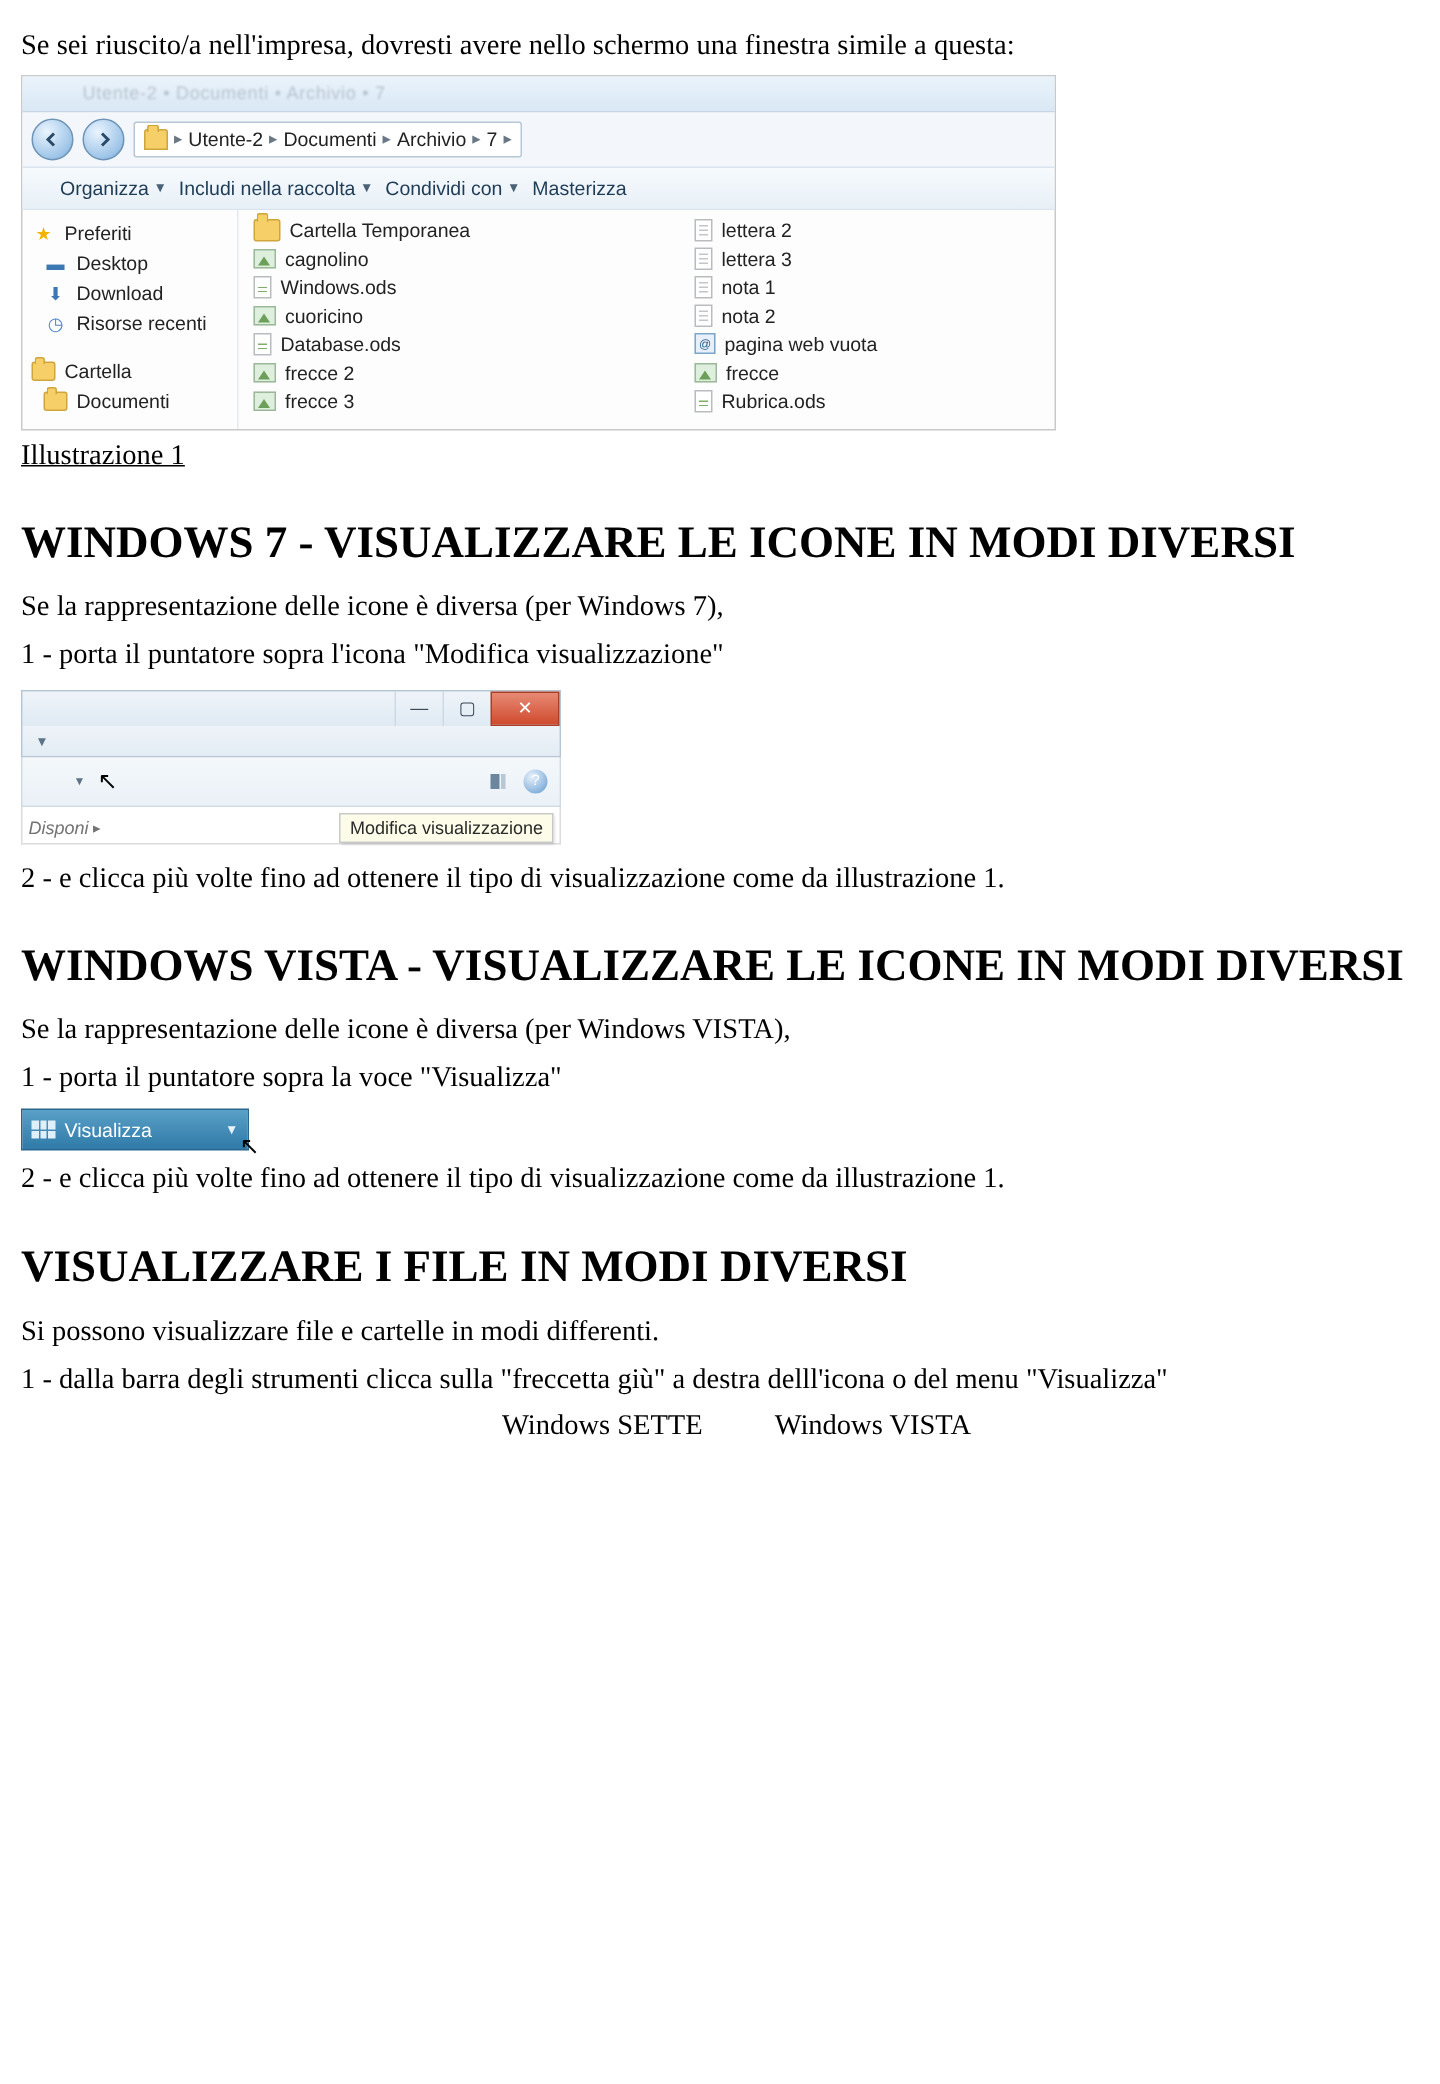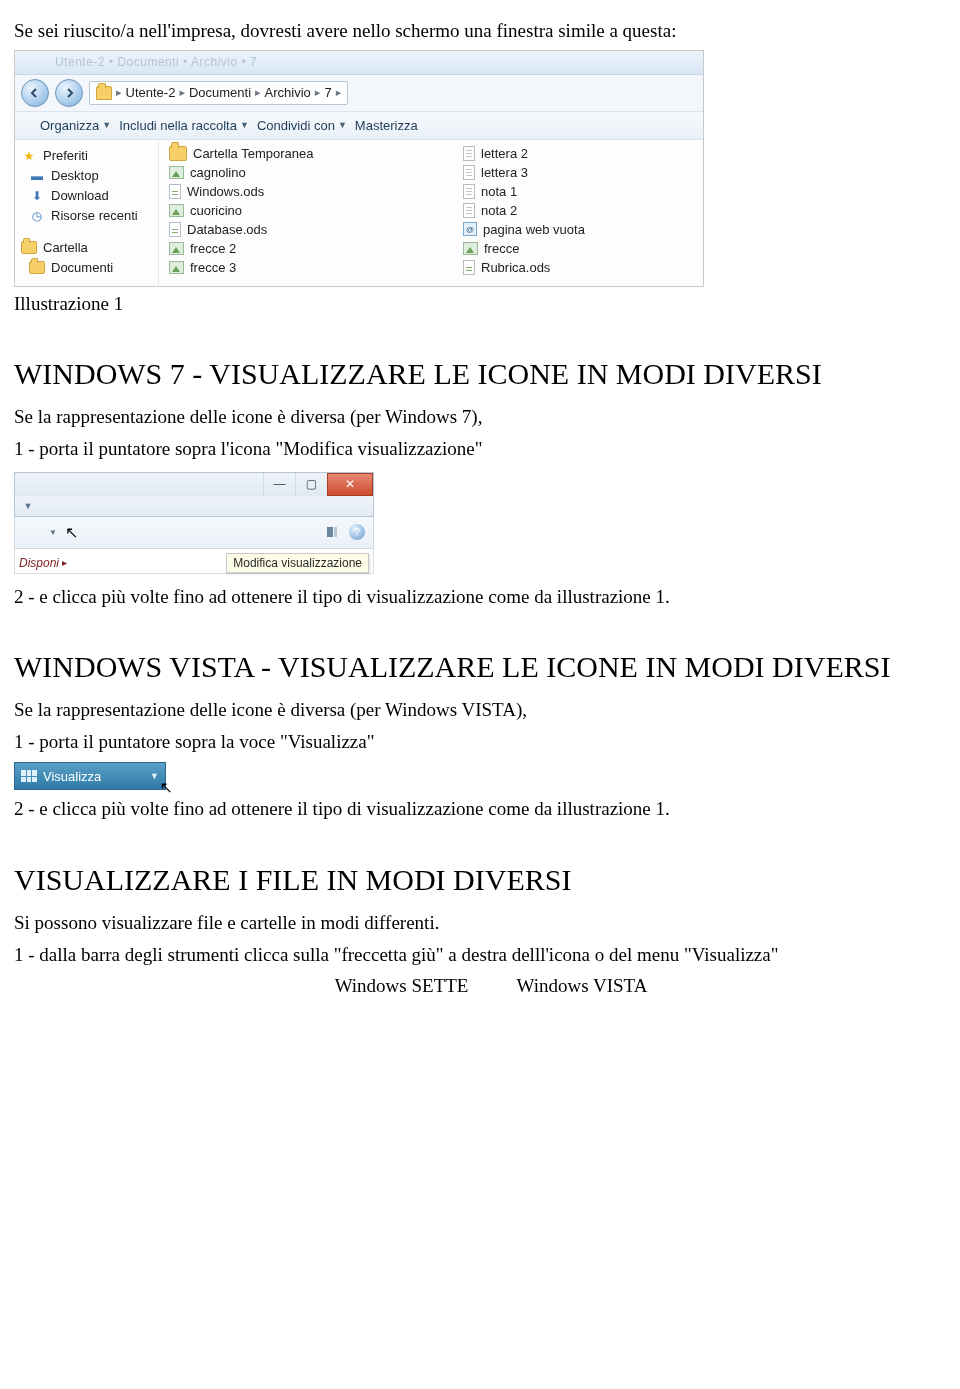--- a/index.html
+++ b/index.html
@@ -5,23 +5,23 @@
   * { box-sizing: border-box; margin: 0; padding: 0; }
   body {
     font-family: "Times New Roman", Times, serif;
     font-size: 19px;
     color: #000;
     background: #fff;
     padding: 12px 14px 30px 14px;
     width: 960px;
   }
   p { margin: 6px 0; line-height: 1.35; }
-  h1.section { font-size: 30px; font-weight: normal; margin: 40px 0 12px 0; line-height: 1.2; }
+  h1.section { font-size: 30px; font-weight: bold; margin: 28px 0 12px 0; line-height: 1.2; }
   .italic { }
-  .caption { margin-top: 4px; }
+  .caption { margin-top: 4px; text-decoration: underline; }
 
   
   .shot1 { width: 690px; border: 1px solid #c9c9c9; background: #fdfdfd; margin: 6px 0 4px 0; font-family: "Segoe UI", Tahoma, sans-serif; font-size: 13px; color: #222; }
   .shot1 .titlebar { height: 24px; background: linear-gradient(#eaf3fb,#d9e8f5); border-bottom: 1px solid #c7d6e2; display:flex; align-items:center; }
   .shot1 .titlebar .blur { margin-left: 40px; color: #b8c4cf; font-size: 12px; letter-spacing: 0.5px; filter: blur(0.6px); }
   .shot1 .navrow { display:flex; align-items:center; padding: 4px 6px; gap:6px; background:#f3f7fb; border-bottom:1px solid #d9e4ee; }
   .navbtn { width:28px; height:28px; border-radius:50%; background: radial-gradient(circle at 35% 30%, #eaf4fe, #9fc5e8 70%, #6ea3d2); border:1px solid #6e94b6; display:flex; align-items:center; justify-content:center; color:#2a4a66; }
   .addr { flex:0 0 auto; display:flex; align-items:center; gap:4px; border:1px solid #b8c7d6; background:#fff; padding:2px 6px; border-radius:2px; height:24px; }
   .addr .folder { width:16px; height:14px; background:#f7cf69; border:1px solid #cfa63c; border-radius:2px 2px 0 0; position:relative; }
   .addr .folder::before{content:"";position:absolute;top:-4px;left:1px;width:6px;height:4px;background:#f7cf69;border:1px solid #cfa63c;border-bottom:none;border-radius:2px 2px 0 0;}
@@ -63,21 +63,21 @@
   .searchbox { flex:1; border:1px solid #b9c6d2; background:#fff; height:22px; display:flex; align-items:center; padding:0 6px; color:#7d8a95; font-style:italic; justify-content:space-between; border-radius:2px; }
   .magnifier{ font-style:normal; color:#3e6fa1; }
   .shot2 .iconsrow { display:flex; align-items:center; gap:12px; padding:6px 8px; background: linear-gradient(#f4f8fb,#eaf1f7); border:1px solid #cdd9e3; border-top:none; }
   .iconsrow .thumbs{ display:flex; gap:1px; }
   .iconsrow .thumbs span{ width:4px; height:4px; background:#6b87a0; }
   .iconsrow .thgrid{ display:grid; grid-template-columns:repeat(3,4px); grid-auto-rows:4px; gap:1px; }
   .iconsrow .helpq{ width:16px; height:16px; border-radius:50%; background: radial-gradient(circle at 35% 30%, #e7f1fb,#8ab4dd 70%, #5d92c2); color:#fff; font-size:10px; display:flex; align-items:center; justify-content:center; }
   .iconsrow .smallcaret{ font-size:8px; color:#5c7388; }
   .cursor2{ font-size:16px; color:#000; margin-left:-4px; }
   .shot2 .row3 { display:flex; align-items:center; justify-content:space-between; padding:4px 4px 0 4px; border:1px solid #dcdcdc; border-top:none; background:#fff; font-size:12px; }
-  .row3 .left { color:#7f1d1d; font-style:italic; display:flex; align-items:center; gap:3px; }
+  .row3 .left { color:#737373; font-style:italic; display:flex; align-items:center; gap:3px; }
   .tooltipbox{ border:1px solid #c9c9c9; background:#fdfce8; padding:2px 6px; font-style:normal; font-size:12px; color:#2a2a2a; box-shadow:1px 1px 2px rgba(0,0,0,0.15); }
 
   
   .shot3 { width:152px; height:28px; margin:8px 0 6px 0; background: linear-gradient(#5aa0c7,#2f7aa8); border:1px solid #2a668d; display:flex; align-items:center; gap:6px; padding:0 6px; font-family:"Segoe UI", Tahoma, sans-serif; font-size:13px; color:#fff; position:relative; }
   .shot3 .vicon{ width:16px; height:12px; display:grid; grid-template-columns:repeat(3,1fr); grid-template-rows:repeat(2,1fr); gap:1px; }
   .shot3 .vicon span{ background:#dff0fb; }
   .shot3 .vcaret{ font-size:9px; color:#e8f2fa; margin-left:auto; }
   .shot3 .curs{ position:absolute; right:-8px; bottom:-8px; font-size:16px; color:#000; }
 
   .footerlabels{ display:flex; gap:48px; margin-left:22px; margin-top:8px;justify-content:center; }

